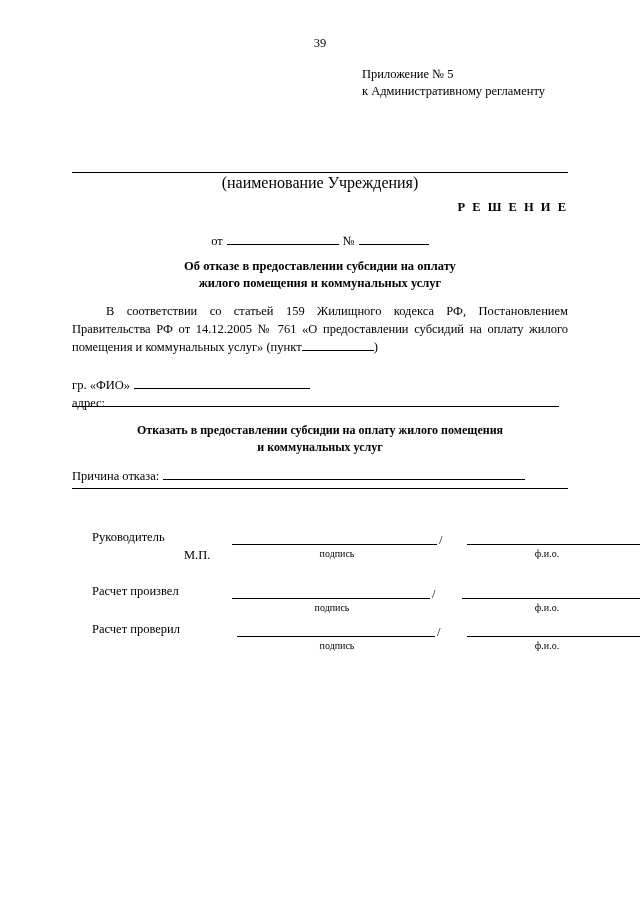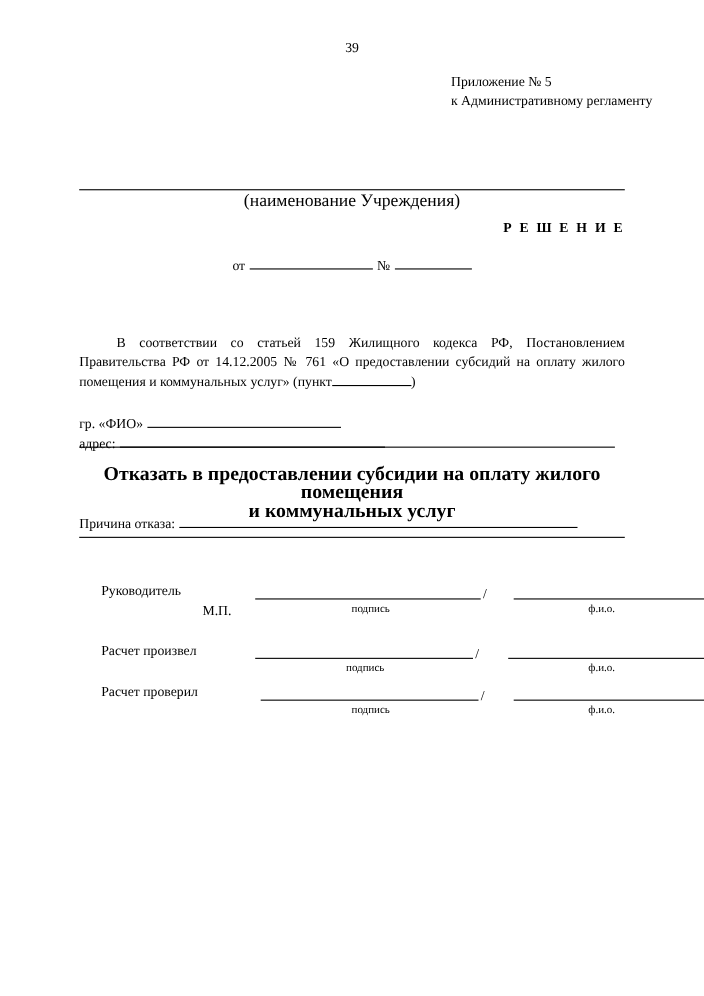--- a/index.html
+++ b/index.html
@@ -28,21 +28,20 @@
     width: 640px;
     text-align: center;
     font-size: 12.5px;
   }
   .appendix {
     position: absolute;
     top: 66px;
     left: 362px;
     font-size: 12.5px;
     line-height: 17px;
-    margin-left: 48px;
   }
   .appendix div {
     white-space: nowrap;
   }
   .org-rule {
     position: absolute;
     top: 172px;
     left: 72px;
     width: 496px;
     border-top: 1px solid #000;
@@ -142,21 +141,21 @@
     width: 450px;
     height: 13px;
     margin-left: 4px;
   }
   .refuse-title {
     position: absolute;
     top: 422px;
     left: 72px;
     width: 496px;
     text-align: center;
-    font-size: 18px;
+    font-size: 12px;
     font-weight: bold;
     line-height: 17px;
   }
   .reason-row {
     position: absolute;
     top: 466px;
     left: 72px;
     width: 496px;
     font-size: 12.5px;
   }
@@ -231,20 +230,24 @@
 
   <div class="org-rule"></div>
   <div class="org-caption">(наименование Учреждения)</div>
 
   <div class="decision-title">Р Е Ш Е Н И Е</div>
 
   <div class="date-line">
     <span>от</span><span class="u u1"></span><span>№</span><span class="u u2"></span>
   </div>
 
+  <div class="subject">
+    <div>Об отказе в предоставлении субсидии на оплату</div>
+    <div>жилого помещения и коммунальных услуг</div>
+  </div>
 
   <div class="body-par">
     <span>В соответствии со статьей 159 Жилищного кодекса РФ, Постановлением Правительства РФ от 14.12.2005 № 761 «О предоставлении субсидий на оплату жилого помещения и коммунальных услуг» (пункт</span><span class="blank"></span><span>)</span>
   </div>
 
   <div class="fio-row">
     <span>гр. «ФИО»</span><span class="line-a"></span><span class="line-b"></span>
   </div>
 
   <div class="addr-row">

